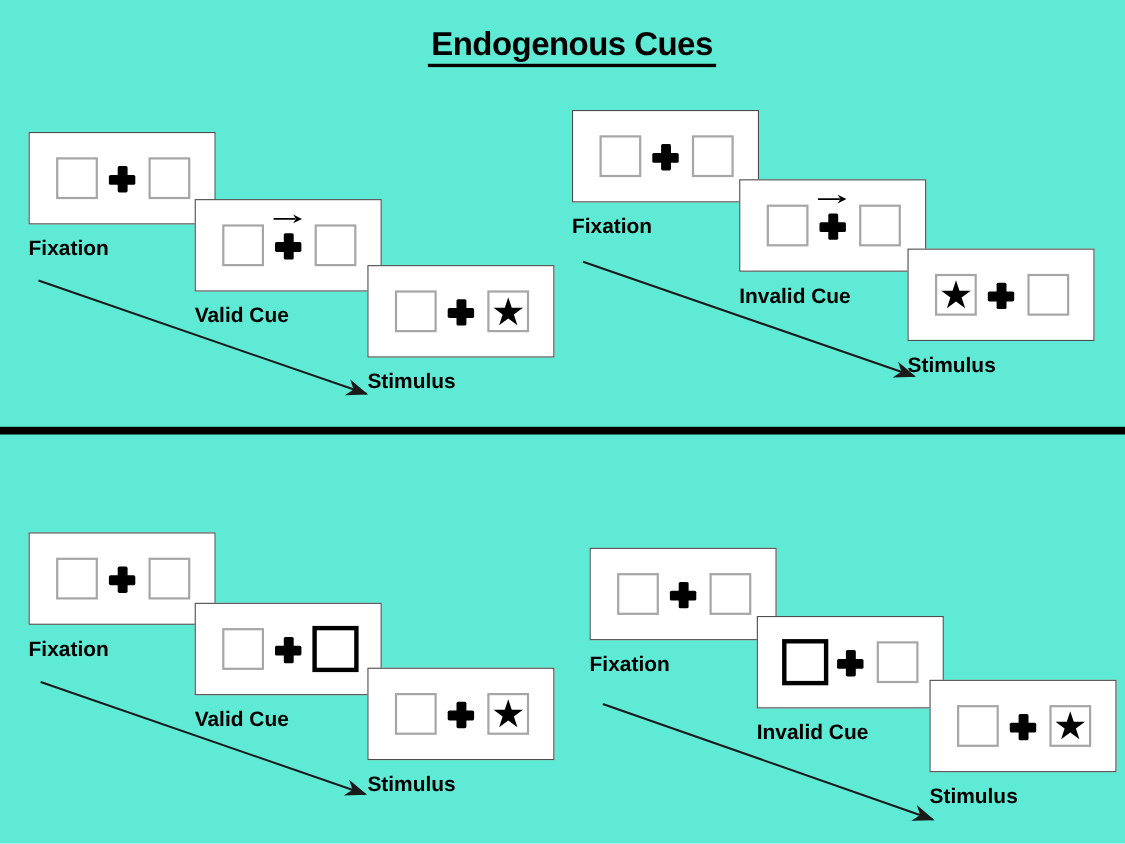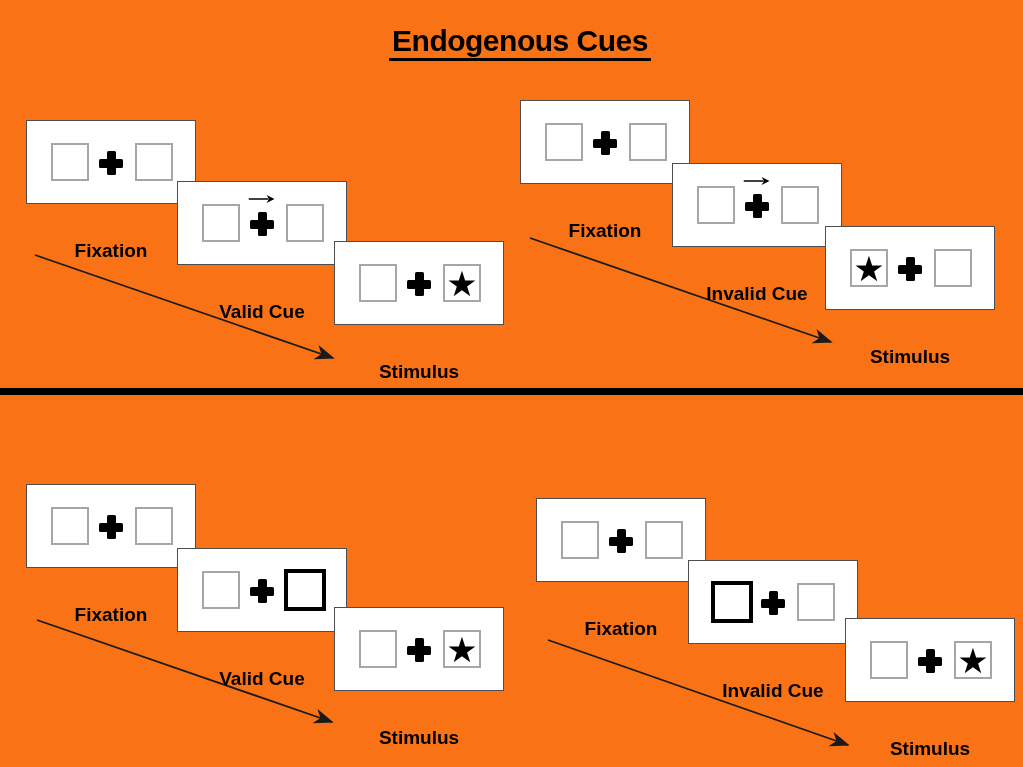--- a/index.html
+++ b/index.html
@@ -1,16 +1,16 @@
 <!DOCTYPE html>
 <html><head>
 <meta charset="utf-8">
 <style>
   html,body{margin:0;padding:0;background:#ffffff;}
-  #canvas{position:relative;width:1023px;height:767px;background:#f97316;overflow:hidden;
+  #canvas{position:relative;width:1023px;height:767px;background:#5eead4;overflow:hidden;
           font-family:"Liberation Sans",sans-serif;color:#000;}
 
   .title{position:absolute;text-align:center;font-weight:bold;font-size:30px;letter-spacing:-0.5px;}
   .title span{border-bottom:3px solid #000;padding:0 3px 1px;}
 
   .divider{position:absolute;left:0;top:388px;width:1023px;height:7px;background:#000;}
 
   .panel{position:absolute;width:170px;height:84px;background:#fff;border:1px solid #4d4d4d;box-sizing:border-box;}
   .sq{position:absolute;top:22px;width:38px;height:38px;border:2px solid #a6a6a6;background:#fff;box-sizing:border-box;}
   .sq.left{left:24px;}
@@ -19,21 +19,21 @@
   .sq.left.thick{left:22px;}
   .sq.right.thick{left:106px;}
   .sq.star{display:flex;align-items:center;justify-content:center;font-size:35px;line-height:1;color:#000;}
 
   .plus{position:absolute;left:50%;top:30px;width:24px;height:24px;transform:translateX(-50%);}
   .plus::before{content:"";position:absolute;left:0;top:7.5px;width:24px;height:9px;background:#000;border-radius:1.5px;}
   .plus::after{content:"";position:absolute;left:7.5px;top:0;width:9px;height:24px;background:#000;border-radius:1.5px;}
 
   .cue-arrow{position:absolute;left:50%;top:12px;transform:translateX(-50%);}
 
-  .plabel{position:absolute;width:170px;text-align:center;font-weight:bold;font-size:19px;white-space:nowrap;margin-top:24px;}
+  .plabel{position:absolute;width:170px;text-align:left;font-weight:bold;font-size:19px;white-space:nowrap;}
 
   .tl-arrow{position:absolute;overflow:visible;}
 
   
   #p-ev1{left:26px;top:120px;}   #l-ev1{left:26px;top:216px;}
   #p-ev2{left:177px;top:181px;}  #l-ev2{left:177px;top:277px;}
   #p-ev3{left:334px;top:241px;}  #l-ev3{left:334px;top:337px;}
   
   #p-ei1{left:520px;top:100px;}  #l-ei1{left:520px;top:196px;}
   #p-ei2{left:672px;top:163px;}  #l-ei2{left:672px;top:259px;}

